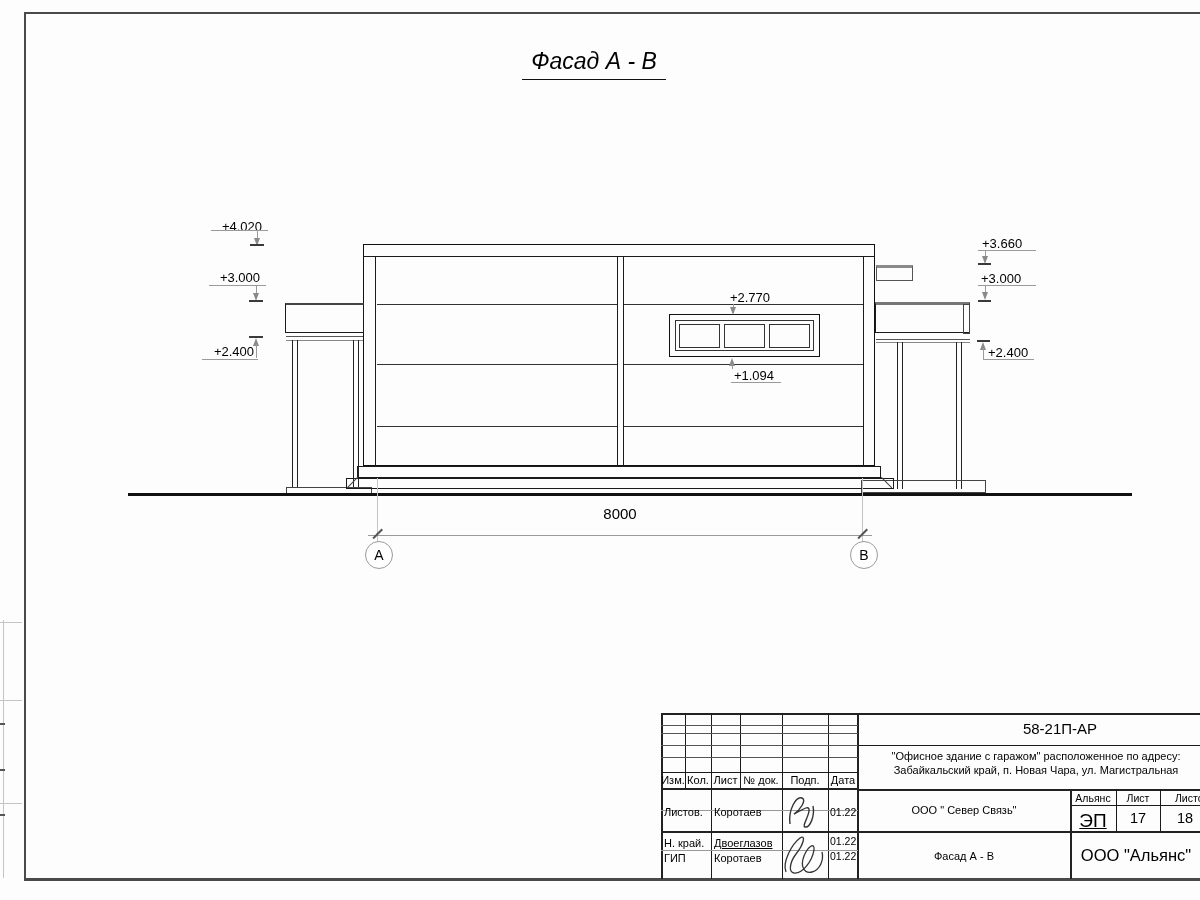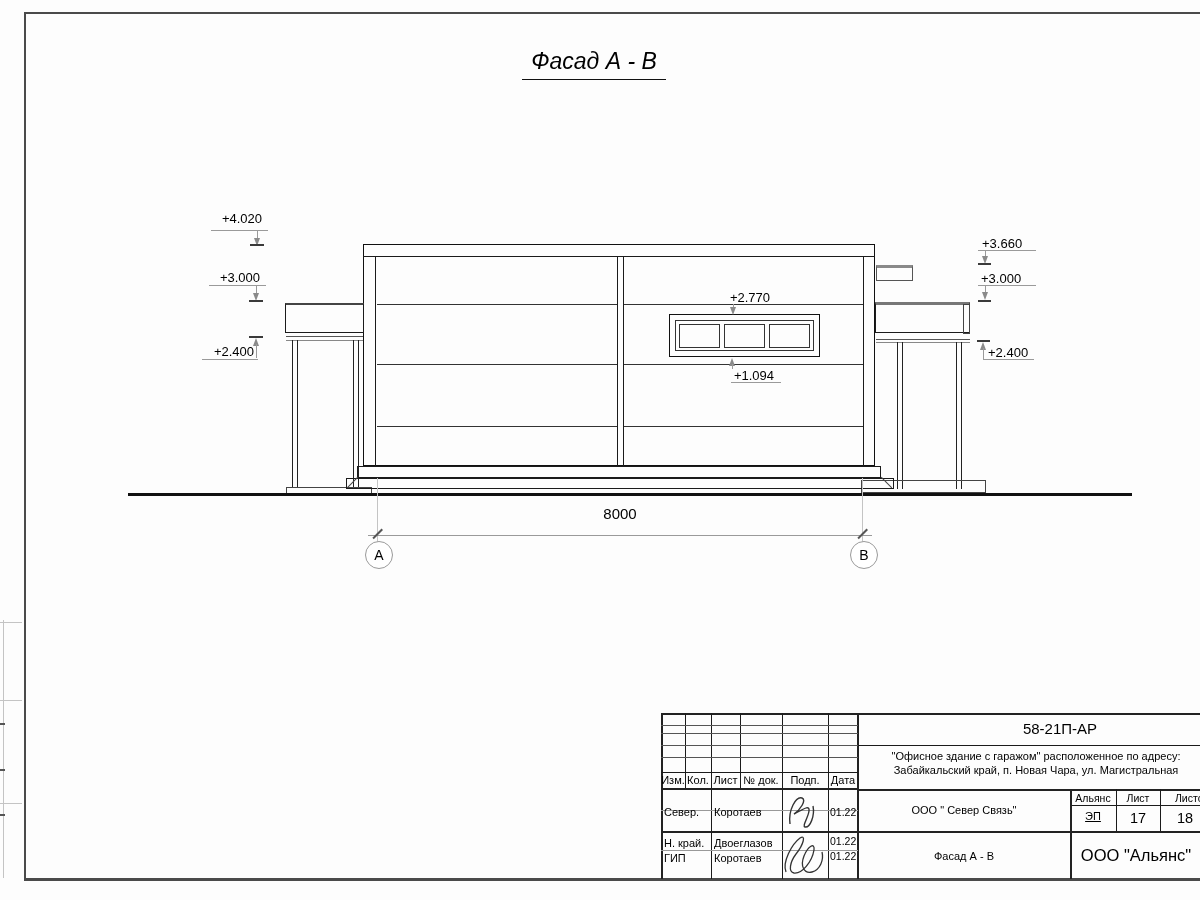--- a/index.html
+++ b/index.html
@@ -85,21 +85,21 @@
   <div class="post" style="left:956px;top:342px;width:6px;height:147px;"></div>
   <div class="rect" style="left:861px;top:480px;width:125px;height:13px;border-color:#444;"></div>
 
   <div class="rect" style="left:357px;top:466px;width:524px;height:12px;"></div>
   <div class="rect" style="left:346px;top:478px;width:548px;height:11px;"></div>
   <div class="h" style="left:345px;top:482px;width:15px;transform:rotate(-45deg);background:#444;"></div>
   <div class="h" style="left:879px;top:482px;width:15px;transform:rotate(45deg);background:#444;"></div>
 
   <div class="h" style="left:128px;top:493px;width:1004px;height:3px;background:#111;"></div>
 
-  <div class="txt dim rt" style="left:204px;top:211px;width:58px;">+4.020</div>
+  <div class="txt dim rt" style="left:204px;top:219px;width:58px;">+4.020</div>
   <div class="h gray" style="left:211px;top:230px;width:57px;"></div>
   <div class="v gray" style="left:257px;top:231px;height:10px;"></div>
   <div class="tri-d" style="left:254px;top:238px;"></div>
   <div class="tbar" style="left:250px;top:244px;width:14px;"></div>
 
   <div class="txt dim rt" style="left:202px;top:270px;width:58px;">+3.000</div>
   <div class="h gray" style="left:209px;top:285px;width:57px;"></div>
   <div class="v gray" style="left:256px;top:286px;height:10px;"></div>
   <div class="tri-d" style="left:253px;top:293px;"></div>
   <div class="tbar" style="left:249px;top:300px;width:14px;"></div>
@@ -176,43 +176,43 @@
   <div class="v" style="left:1116px;top:789px;height:42px;"></div>
   <div class="v" style="left:1160px;top:789px;height:42px;"></div>
 
   <div class="txt tb ctr" style="left:661px;top:774px;width:24px;">Изм.</div>
   <div class="txt tb ctr" style="left:685px;top:774px;width:26px;">Кол.</div>
   <div class="txt tb ctr" style="left:711px;top:774px;width:29px;">Лист</div>
   <div class="txt tb ctr" style="left:740px;top:774px;width:42px;">№ док.</div>
   <div class="txt tb ctr" style="left:782px;top:774px;width:46px;">Подп.</div>
   <div class="txt tb ctr" style="left:828px;top:774px;width:30px;">Дата</div>
 
-  <div class="txt tb" style="left:664px;top:806px;">Север.</div>
+  <div class="txt tb" style="left:664px;top:806px;">Листов.</div>
   <div class="txt tb" style="left:714px;top:806px;">Коротаев</div>
   <div class="txt tbs" style="left:830px;top:806px;">01.22</div>
   <div class="txt tb" style="left:664px;top:837px;">Н. край.</div>
-  <div class="txt tb" style="left:714px;top:837px;">Двоеглазов</div>
+  <div class="txt tb" style="left:714px;top:837px;text-decoration:underline;">Двоеглазов</div>
   <div class="txt tbs" style="left:830px;top:835px;">01.22</div>
   <div class="txt tb" style="left:664px;top:852px;">ГИП</div>
   <div class="txt tb" style="left:714px;top:852px;">Коротаев</div>
   <div class="txt tbs" style="left:830px;top:850px;">01.22</div>
 
   <svg style="position:absolute;left:784px;top:794px;" width="42" height="36" viewBox="0 0 42 36">
     <path d="M6,30 C4,16 12,2 18,4 C23,6 16,16 10,20 C18,16 26,10 25,17 C24,24 18,32 21,33 C26,34 31,22 29,12" fill="none" stroke="#333" stroke-width="1.4"></path>
   </svg>
   <svg style="position:absolute;left:778px;top:832px;" width="52" height="46" viewBox="0 0 52 46">
     <path d="M8,40 C4,30 14,12 22,6 C28,2 26,12 18,22 C12,30 10,40 16,41 C24,42 34,30 36,18 C37,10 30,14 26,24 C22,34 26,42 34,40 C42,38 46,28 44,20" fill="none" stroke="#333" stroke-width="1.3"></path>
   </svg>
 
   <div class="txt ctr" style="left:860px;top:720px;width:400px;font-size:15px;">58-21П-АР</div>
   <div class="txt tb ctr" style="left:858px;top:750px;width:356px;">"Офисное здание с гаражом" расположенное по адресу:</div>
   <div class="txt tb ctr" style="left:858px;top:764px;width:356px;">Забайкальский край, п. Новая Чара, ул. Магистральная</div>
   <div class="txt tb ctr" style="left:858px;top:804px;width:212px;">ООО " Север Связь"</div>
   <div class="txt tbs ctr" style="left:1070px;top:792px;width:46px;">Альянс</div>
   <div class="txt tbs ctr" style="left:1116px;top:792px;width:44px;">Лист</div>
   <div class="txt tbs ctr" style="left:1160px;top:792px;width:64px;">Листов</div>
-  <div class="txt ctr" style="left:1070px;top:810px;width:46px;font-size:11px;text-decoration:underline;">ЭП</div>
+  <div class="txt ctr" style="left:1070px;top:810px;width:46px;font-size:19px;text-decoration:underline;">ЭП</div>
   <div class="txt ctr" style="left:1116px;top:810px;width:44px;font-size:14.5px;">17</div>
   <div class="txt ctr" style="left:1160px;top:810px;width:50px;font-size:14.5px;">18</div>
   <div class="txt tb ctr" style="left:858px;top:850px;width:212px;">Фасад А - В</div>
   <div class="txt ctr" style="left:1072px;top:846px;width:128px;font-size:16.5px;">ООО "Альянс"</div>
 
 </div>
 
 </body></html>

